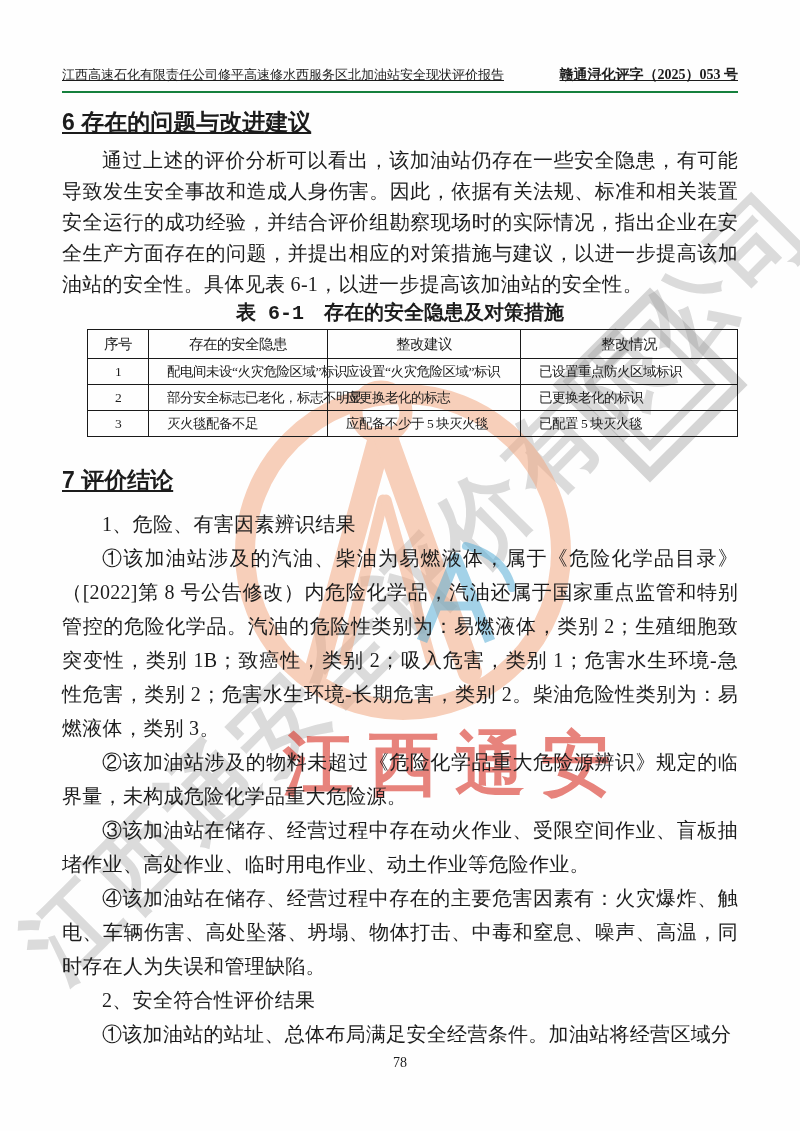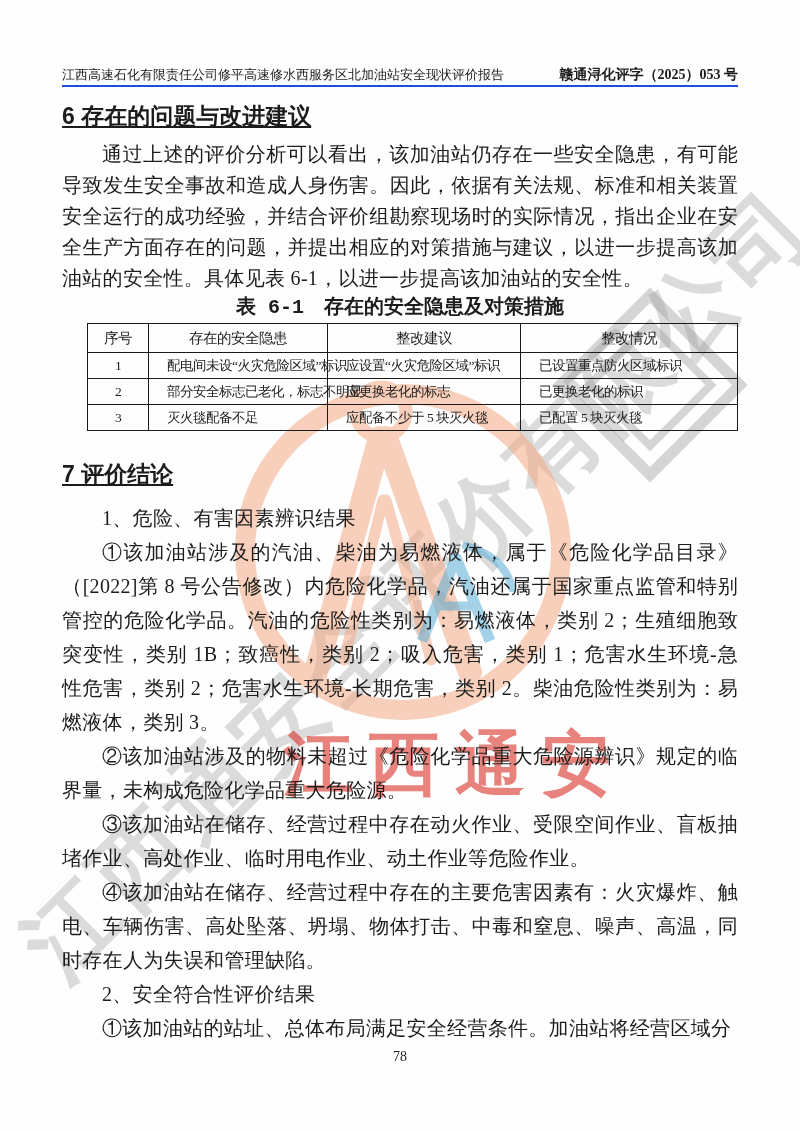--- a/index.html
+++ b/index.html
@@ -43,22 +43,23 @@
     color: rgba(215,48,36,0.60);
     white-space: nowrap;
   }
   
   .content { position: relative; z-index: 1; padding: 66px 62px 0 62px; }
   .doc-header {
     display: flex;
     justify-content: space-between;
     align-items: flex-end;
     font-size: 13px;
-    padding-bottom: 1px;
-    border-bottom: 2px solid #1d4ed8;
+    padding-bottom: 7px;
+    border-bottom: 2px solid #15803d;
+    text-decoration: underline;
   }
   .doc-header .hdr-right { font-weight: bold; font-size: 14px; white-space: nowrap; }
   h1.sec-title {
     font-family: "Liberation Sans", "DejaVu Sans", sans-serif;
     font-size: 23px;
     font-weight: bold;
     line-height: 30px;
     text-decoration: underline;
   }
   .s6-title { margin: 14px 0 8px 0; }

